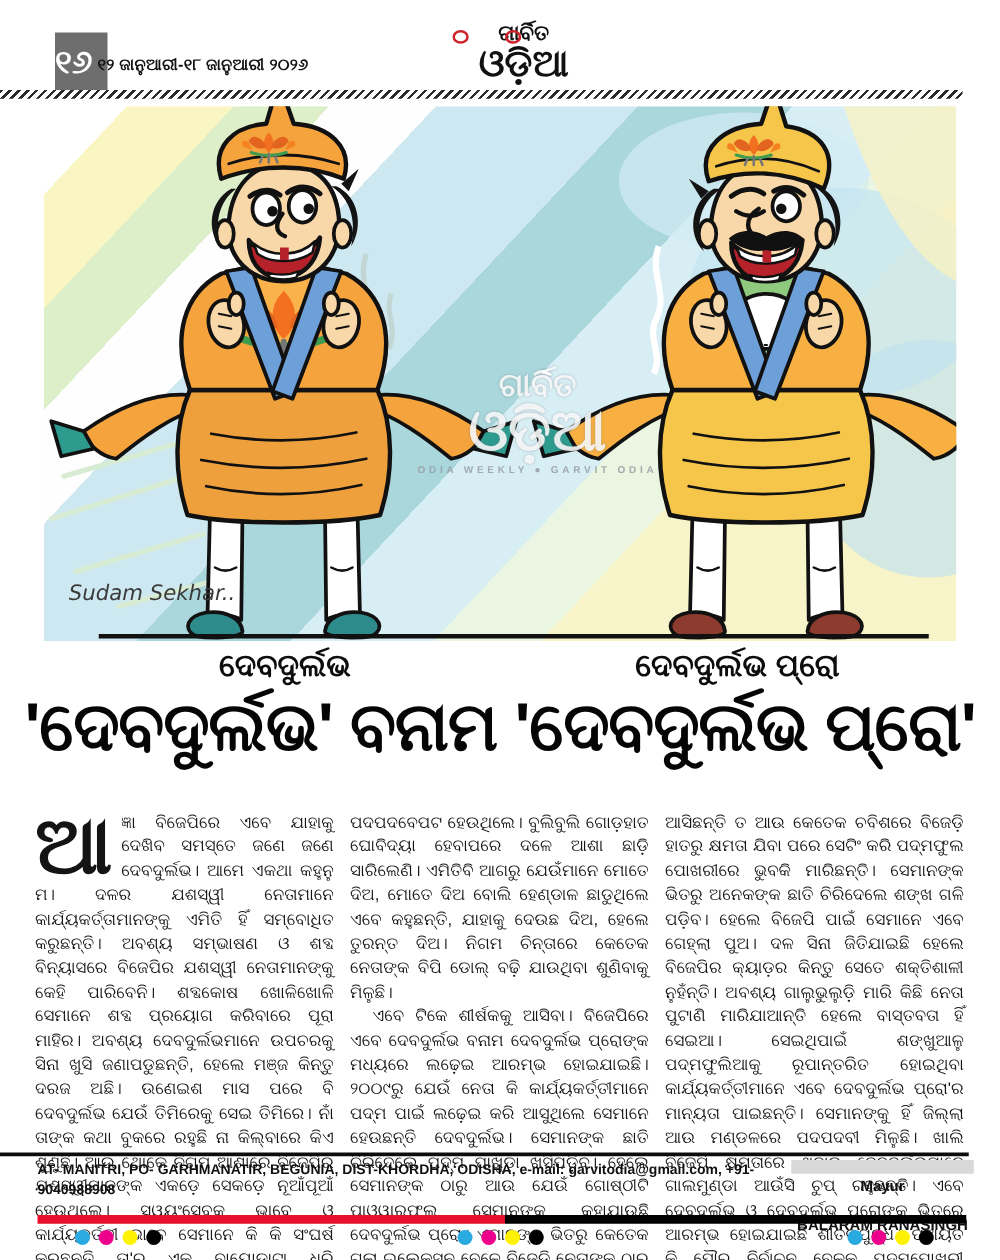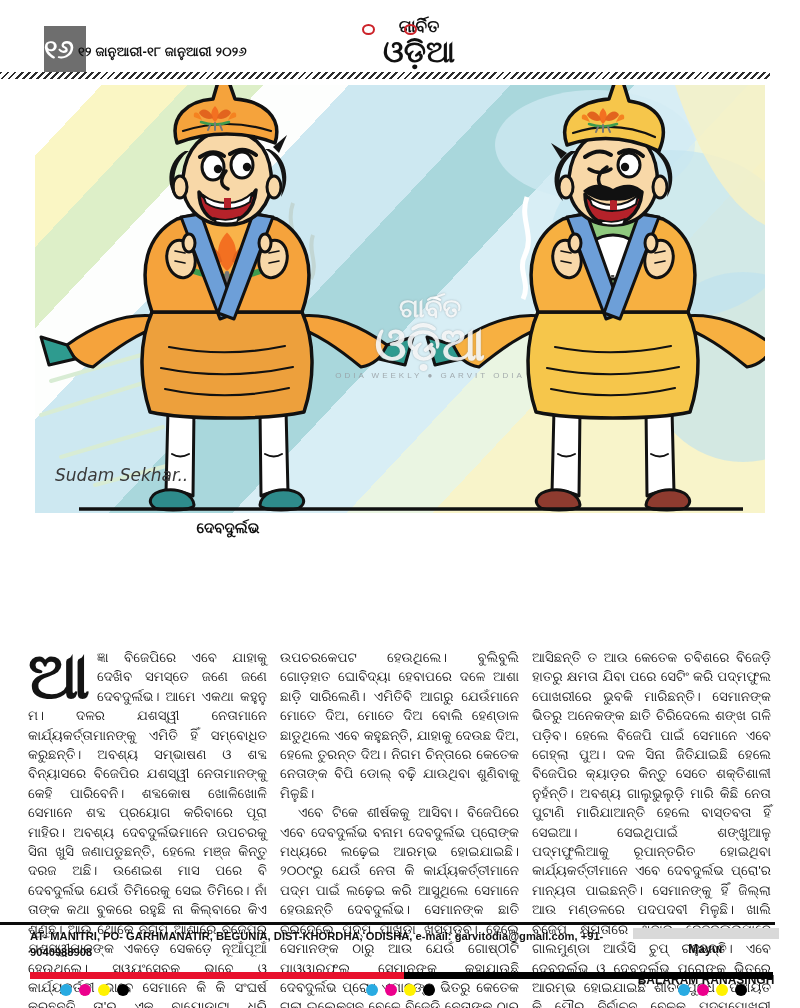--- a/index.html
+++ b/index.html
@@ -22,23 +22,23 @@
 
   
   .cartoon-panel{position:absolute;left:35px;top:85px;width:730px;height:428px;}
   .signature{position:absolute;left:20px;top:380px;font-size:17px;font-style:italic;color:#3a3a3a;
              font-family:"DejaVu Sans",sans-serif;}
   .watermark{position:absolute;left:295px;top:210px;width:200px;text-align:center;pointer-events:none;}
   .watermark .w1{font-size:26px;font-weight:bold;color:rgba(255,255,255,.85);
                  text-shadow:0 0 2px rgba(110,120,125,.55);line-height:1;}
   .watermark .w2{font-size:46px;font-weight:bold;color:rgba(255,255,255,.85);
                  text-shadow:0 0 2px rgba(110,120,125,.55);line-height:1;}
-  .watermark .w3{font-size:8px;letter-spacing:3px;color:rgba(150,158,162,.85);margin-top:4px;font-weight:normal;}
-
-  .cartoon-label{position:absolute;top:519px;font-size:15px;font-weight:bold;color:#0d0d0d;z-index:2;}
+  .watermark .w3{font-size:8px;letter-spacing:3px;color:rgba(150,158,162,.85);margin-top:4px;font-weight:bold;}
+
+  .cartoon-label{position:absolute;top:519px;font-size:25px;font-weight:bold;color:#0d0d0d;z-index:2;}
   .cartoon-label.left{left:148px;width:160px;text-align:center;}
   .cartoon-label.right{left:500px;width:180px;text-align:center;}
 
   
   .headline{position:absolute;left:0;top:551px;width:800px;text-align:center;
             font-size:54px;font-weight:800;letter-spacing:-1px;line-height:1.15;color:#050505;}
 
   
   .article{position:absolute;left:28px;top:648px;width:744px;height:268px;display:flex;gap:13px;}
   .article .col{width:239px;font-size:13.4px;line-height:19.4px;text-align:justify;color:#141414;}
@@ -218,28 +218,30 @@
 
     <div class="signature">Sudam Sekhar..</div>
     <div class="watermark">
       <div class="w1">ଗାର୍ବିତ</div>
       <div class="w2">ଓଡ଼ିଆ</div>
       <div class="w3">ODIA WEEKLY ● GARVIT ODIA</div>
     </div>
   </div>
 
   <div class="cartoon-label left">ଦେବଦୁର୍ଲଭ</div>
-
+  <div class="cartoon-label right">ଦେବଦୁର୍ଲଭ ପ୍ରୋ</div>
+
+  <div class="headline">'ଦେବଦୁର୍ଲଭ' ବନାମ 'ଦେବଦୁର୍ଲଭ ପ୍ରୋ'</div>
 
   <div class="article">
     <div class="col">
       <span class="drop-cap">ଆ</span><span>ଜ୍ଞା ବିଜେପିରେ ଏବେ ଯାହାକୁ ଦେଖିବ ସମସ୍ତେ ଜଣେ ଜଣେ ଦେବଦୁର୍ଲଭ। ଆମେ ଏକଥା କହୁନୁ ମ। ଦଳର ଯଶସ୍ୱୀ ନେତାମାନେ କାର୍ଯ୍ୟକର୍ତ୍ତାମାନଙ୍କୁ ଏମିତି ହିଁ ସମ୍ବୋଧିତ କରୁଛନ୍ତି। ଅବଶ୍ୟ ସମ୍ଭାଷଣ ଓ ଶବ୍ଦ ବିନ୍ୟାସରେ ବିଜେପିର ଯଶସ୍ୱୀ ନେତାମାନଙ୍କୁ କେହି ପାରିବେନି। ଶବ୍ଦକୋଷ ଖୋଳିଖୋଳି ସେମାନେ ଶବ୍ଦ ପ୍ରୟୋଗ କରିବାରେ ପୂରା ମାହିର। ଅବଶ୍ୟ ଦେବଦୁର୍ଲଭମାନେ ଉପଚରକୁ ସିନା ଖୁସି ଜଣାପଡୁଛନ୍ତି, ହେଲେ ମଞ୍ଜ କିନ୍ତୁ ଦରଜ ଅଛି। ଉଣେଇଶ ମାସ ପରେ ବି ଦେବଦୁର୍ଲଭ ଯେଉଁ ତିମିରେକୁ ସେଇ ତିମିରେ। ନାଁ ତାଙ୍କ କଥା ବୁକରେ ରହୁଛି ନା କିଲ୍ବାରେ କିଏ ଶୁଣୁଛି। ଆଉ ଥୋକେ ନିଗମ ଆଶାରେ ବିଜେପିର ଯଶସ୍ୱୀମାନଙ୍କ ଏକଡ଼େ ସେକଡ଼େ ନୂଆଁପୂଆଁ ହେଉଥିଲେ। ସ୍ୱୟଂସେବକ ଭାବେ ଓ କାର୍ଯ୍ୟକର୍ତ୍ତୀ ଭାବେ ସେମାନେ କି କି ସଂଘର୍ଷ କରୁଛନ୍ତି ତା'ର ଏକ ବାୟୋଡାଟା ଧରି ବୁଲୁଥିଲେ। କିଏ ପାର୍ଟି ଅଫିସ୍ ଆଗରେ ଚକ୍କର କାଟି ମନମୋହନଙ୍କୁ ମୁହଁ ଦେଖାଉଥିଲେ ତ ଆଉ କିଏ ମନ୍ତ୍ରୀଙ୍କ ପୋର୍ଟିକୋ ତଳେ</span>
     </div>
     <div class="col">
-      <p>ଉପଚରକେପଟ ହେଉଥିଲେ। ବୁଲିବୁଲି ଗୋଡ଼ହାତ ଘୋବିଦ୍ୟା ହେବାପରେ ଦଳେ ଆଶା ଛାଡ଼ି ସାରିଲେଣି। ଏମିତିବି ଆଗରୁ ଯେଉଁମାନେ ମୋତେ ଦିଅ, ମୋତେ ଦିଅ ବୋଲି ହେଣ୍ଡାଳ ଛାଡୁଥିଲେ ଏବେ କହୁଛନ୍ତି, ଯାହାକୁ ଦେଉଛ ଦିଅ, ହେଲେ ତୁରନ୍ତ ଦିଅ। ନିଗମ ଚିନ୍ତାରେ କେତେକ ନେତାଙ୍କ ବିପି ଡୋଲ୍ ବଢ଼ି ଯାଉଥିବା ଶୁଣିବାକୁ ମିଳୁଛି।</p>
+      <p>ପଦପଦବେପଟ ହେଉଥିଲେ। ବୁଲିବୁଲି ଗୋଡ଼ହାତ ଘୋବିଦ୍ୟା ହେବାପରେ ଦଳେ ଆଶା ଛାଡ଼ି ସାରିଲେଣି। ଏମିତିବି ଆଗରୁ ଯେଉଁମାନେ ମୋତେ ଦିଅ, ମୋତେ ଦିଅ ବୋଲି ହେଣ୍ଡାଳ ଛାଡୁଥିଲେ ଏବେ କହୁଛନ୍ତି, ଯାହାକୁ ଦେଉଛ ଦିଅ, ହେଲେ ତୁରନ୍ତ ଦିଅ। ନିଗମ ଚିନ୍ତାରେ କେତେକ ନେତାଙ୍କ ବିପି ଡୋଲ୍ ବଢ଼ି ଯାଉଥିବା ଶୁଣିବାକୁ ମିଳୁଛି।</p>
       <p class="indent">ଏବେ ଟିକେ ଶୀର୍ଷକକୁ ଆସିବା। ବିଜେପିରେ ଏବେ ଦେବଦୁର୍ଲଭ ବନାମ ଦେବଦୁର୍ଲଭ ପ୍ରୋଙ୍କ ମଧ୍ୟରେ ଲଢ଼େଇ ଆରମ୍ଭ ହୋଇଯାଇଛି। ୨୦୦୯ରୁ ଯେଉଁ ନେତା କି କାର୍ଯ୍ୟକର୍ତ୍ତୀମାନେ ପଦ୍ମ ପାଇଁ ଲଢ଼େଇ କରି ଆସୁଥିଲେ ସେମାନେ ହେଉଛନ୍ତି ଦେବଦୁର୍ଲଭ। ସେମାନଙ୍କ ଛାତି ଚିରିଦେଲେ ପଦ୍ମ ପାଖୁଡ଼ା ଖସିପଡ଼ିବ। ହେଲେ ସେମାନଙ୍କ ଠାରୁ ଆଉ ଯେଉଁ ଗୋଷ୍ଠୀଟି ପାଓ୍ୱାରଫୁଲ୍ ସେମାନଙ୍କୁ କୁହାଯାଉଛି ଦେବଦୁର୍ଲଭ ପ୍ରୋ। ଏମାନଙ୍କ ଭିତରୁ କେତେକ ଗଲା ଇଲେକ୍ସନ ବେଳେ ବିଜେଡ଼ି ନେତାଙ୍କ ଠାରୁ ବେକିଆ କି ଚଣ୍ଡିଆ ଖାଇ ବିଜେପିକୁ</p>
     </div>
     <div class="col">
       <p>ଆସିଛନ୍ତି ତ ଆଉ କେତେକ ଚବିଶରେ ବିଜେଡ଼ି ହାତରୁ କ୍ଷମତା ଯିବା ପରେ ସେଟିଂ କରି ପଦ୍ମଫୁଲ ପୋଖରୀରେ ଭୁବକି ମାରିଛନ୍ତି। ସେମାନଙ୍କ ଭିତରୁ ଅନେକଙ୍କ ଛାତି ଚିରିଦେଲେ ଶଙ୍ଖ ଗଳି ପଡ଼ିବ। ହେଲେ ବିଜେପି ପାଇଁ ସେମାନେ ଏବେ ଗେହ୍ଲା ପୁଅ। ଦଳ ସିନା ଜିତିଯାଇଛି ହେଲେ ବିଜେପିର କ୍ୟାଡ଼ର କିନ୍ତୁ ସେତେ ଶକ୍ତିଶାଳୀ ନୁହଁନ୍ତି। ଅବଶ୍ୟ ଗାଲୁଭୁଲୁଡ଼ି ମାରି କିଛି ନେତା ପୁଟାଣି ମାରିଯାଆନ୍ତି ହେଲେ ବାସ୍ତବତା ହିଁ ସେଇଆ। ସେଇଥିପାଇଁ ଶଙ୍ଖୁଆଳୁ ପଦ୍ମଫୁଲିଆକୁ ରୂପାନ୍ତରିତ ହୋଇଥିବା କାର୍ଯ୍ୟକର୍ତ୍ତୀମାନେ ଏବେ ଦେବଦୁର୍ଲଭ ପ୍ରୋ'ର ମାନ୍ୟତା ପାଇଛନ୍ତି। ସେମାନଙ୍କୁ ହିଁ ଜିଲ୍ଲା ଆଉ ମଣ୍ଡଳରେ ପଦପଦବୀ ମିଳୁଛି। ଖାଲି ବିଜେପି କ୍ଷମତାରେ ଥିବାରୁ ଦେବଦୁର୍ଲଭମାନେ ଗାଲମୁଣ୍ଡା ଆଉଁସି ଚୁପ୍ ରହୁଛନ୍ତି। ଏବେ ଦେବଦୁର୍ଲଭ ଓ ଦେବଦୁର୍ଲଭ ପ୍ରୋଙ୍କ ଭିତରେ ଆରମ୍ଭ ହୋଇଯାଇଛି ଶୀତଳଯୁଦ୍ଧ। ପଞ୍ଚାୟତ କି ପୌର ନିର୍ବାଚନ ବେଳକୁ ପଦ୍ମପୋଖରୀ ହୁଡ଼ାରେ ଦିଗୋଷ୍ଠୀ ମୁହାଁମୁହିଁ ହେବା ଥୟ।</p>
     </div>
   </div>
 
   <div class="footer-rule"></div>
   <div class="imprint">
     <div>AT- MANITRI, PO- GARHMANATIR, BEGUNIA, DIST-KHORDHA, ODISHA,  e-mail: garvitodia@gmail.com, +91-9040988908</div>

